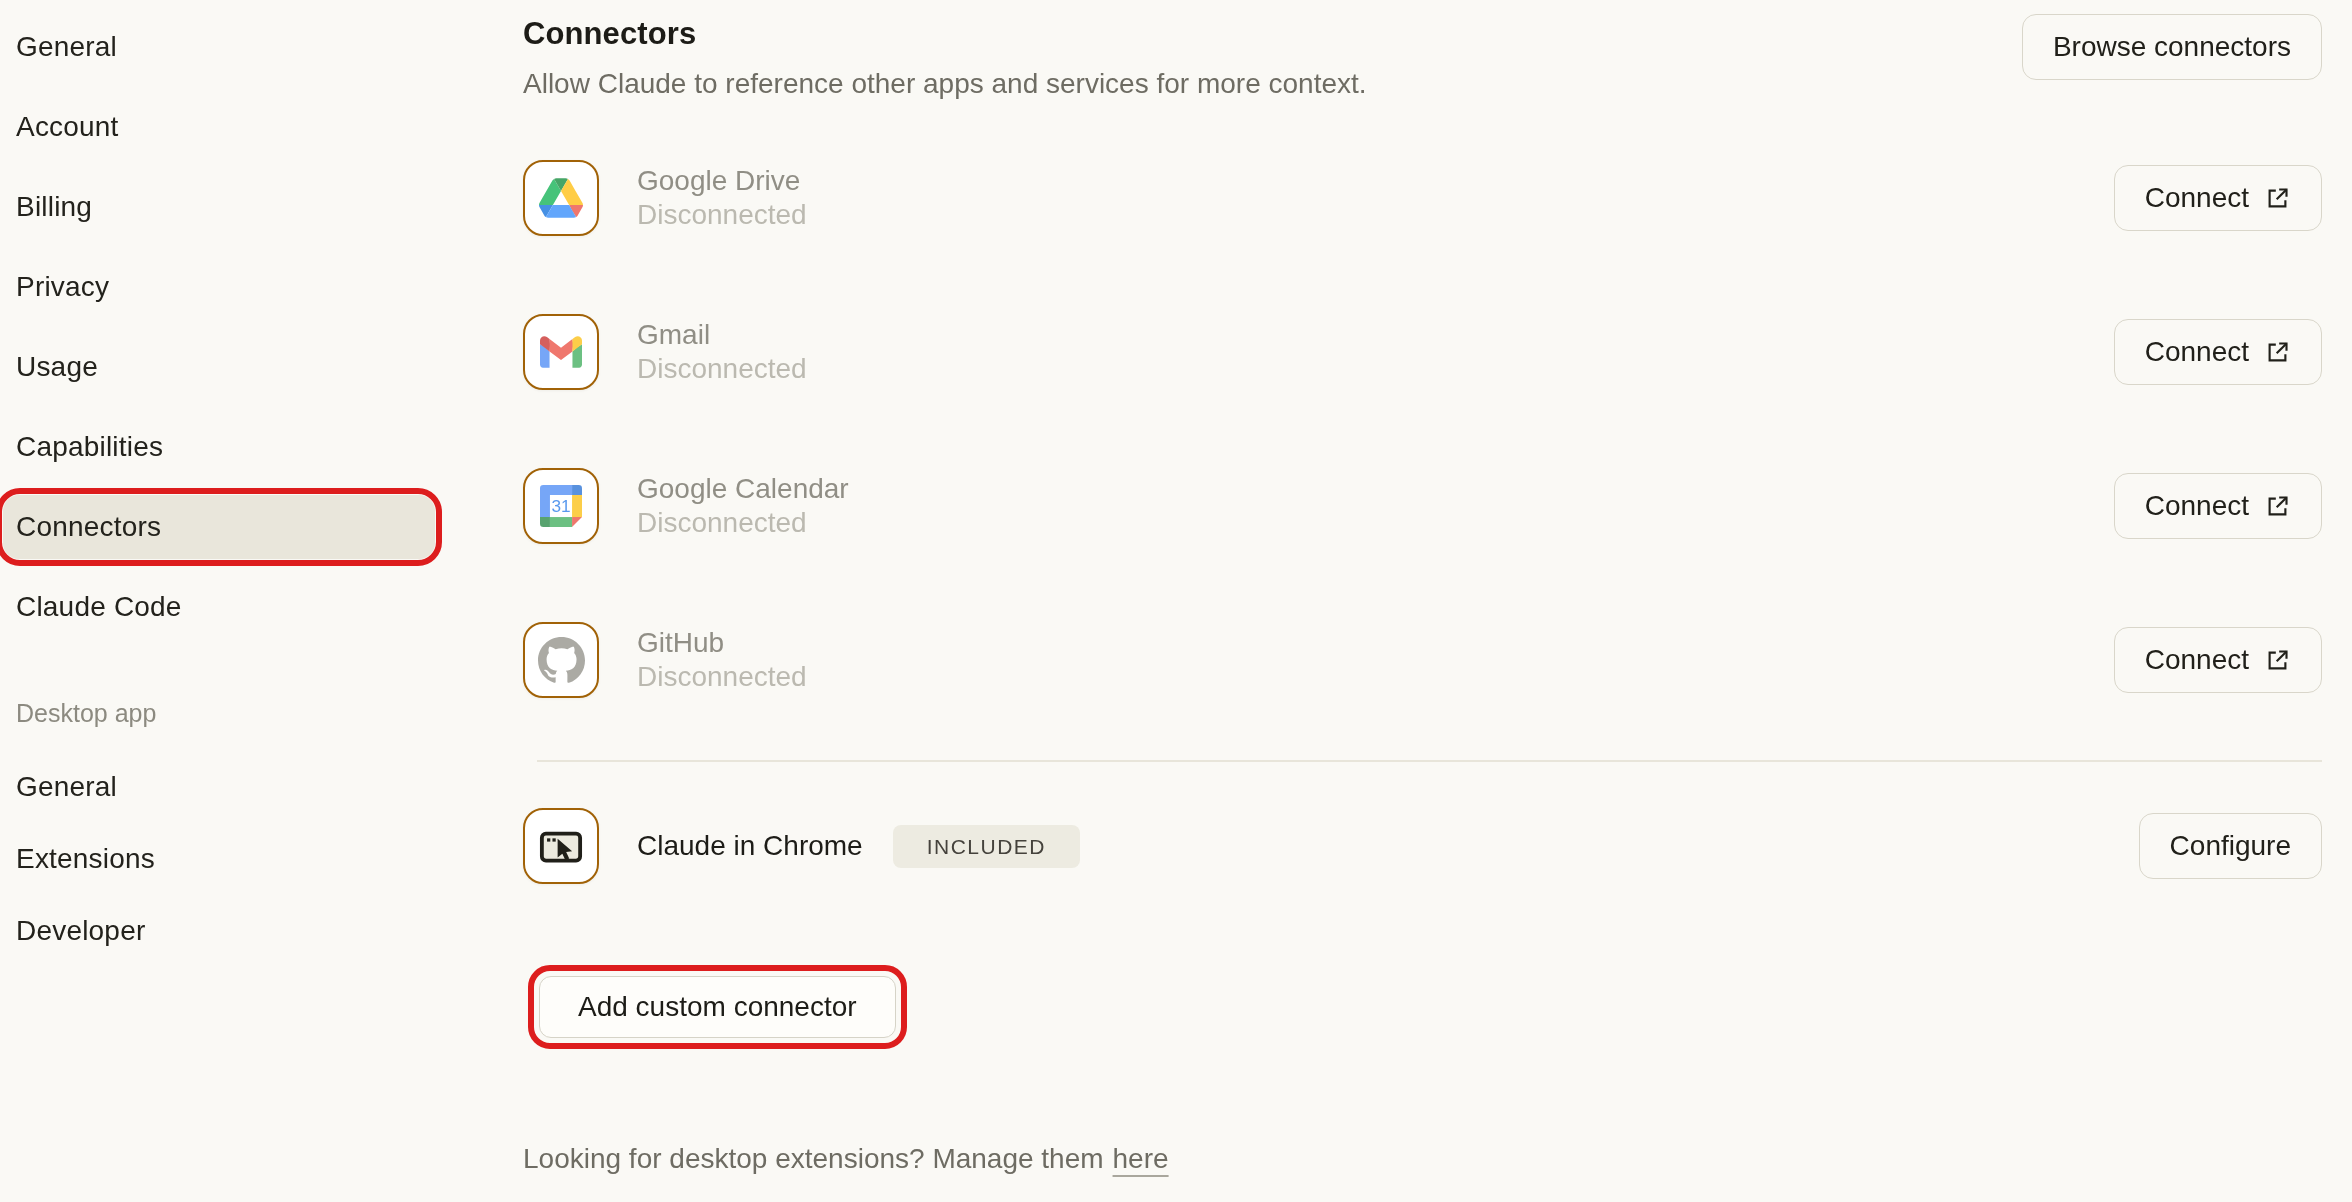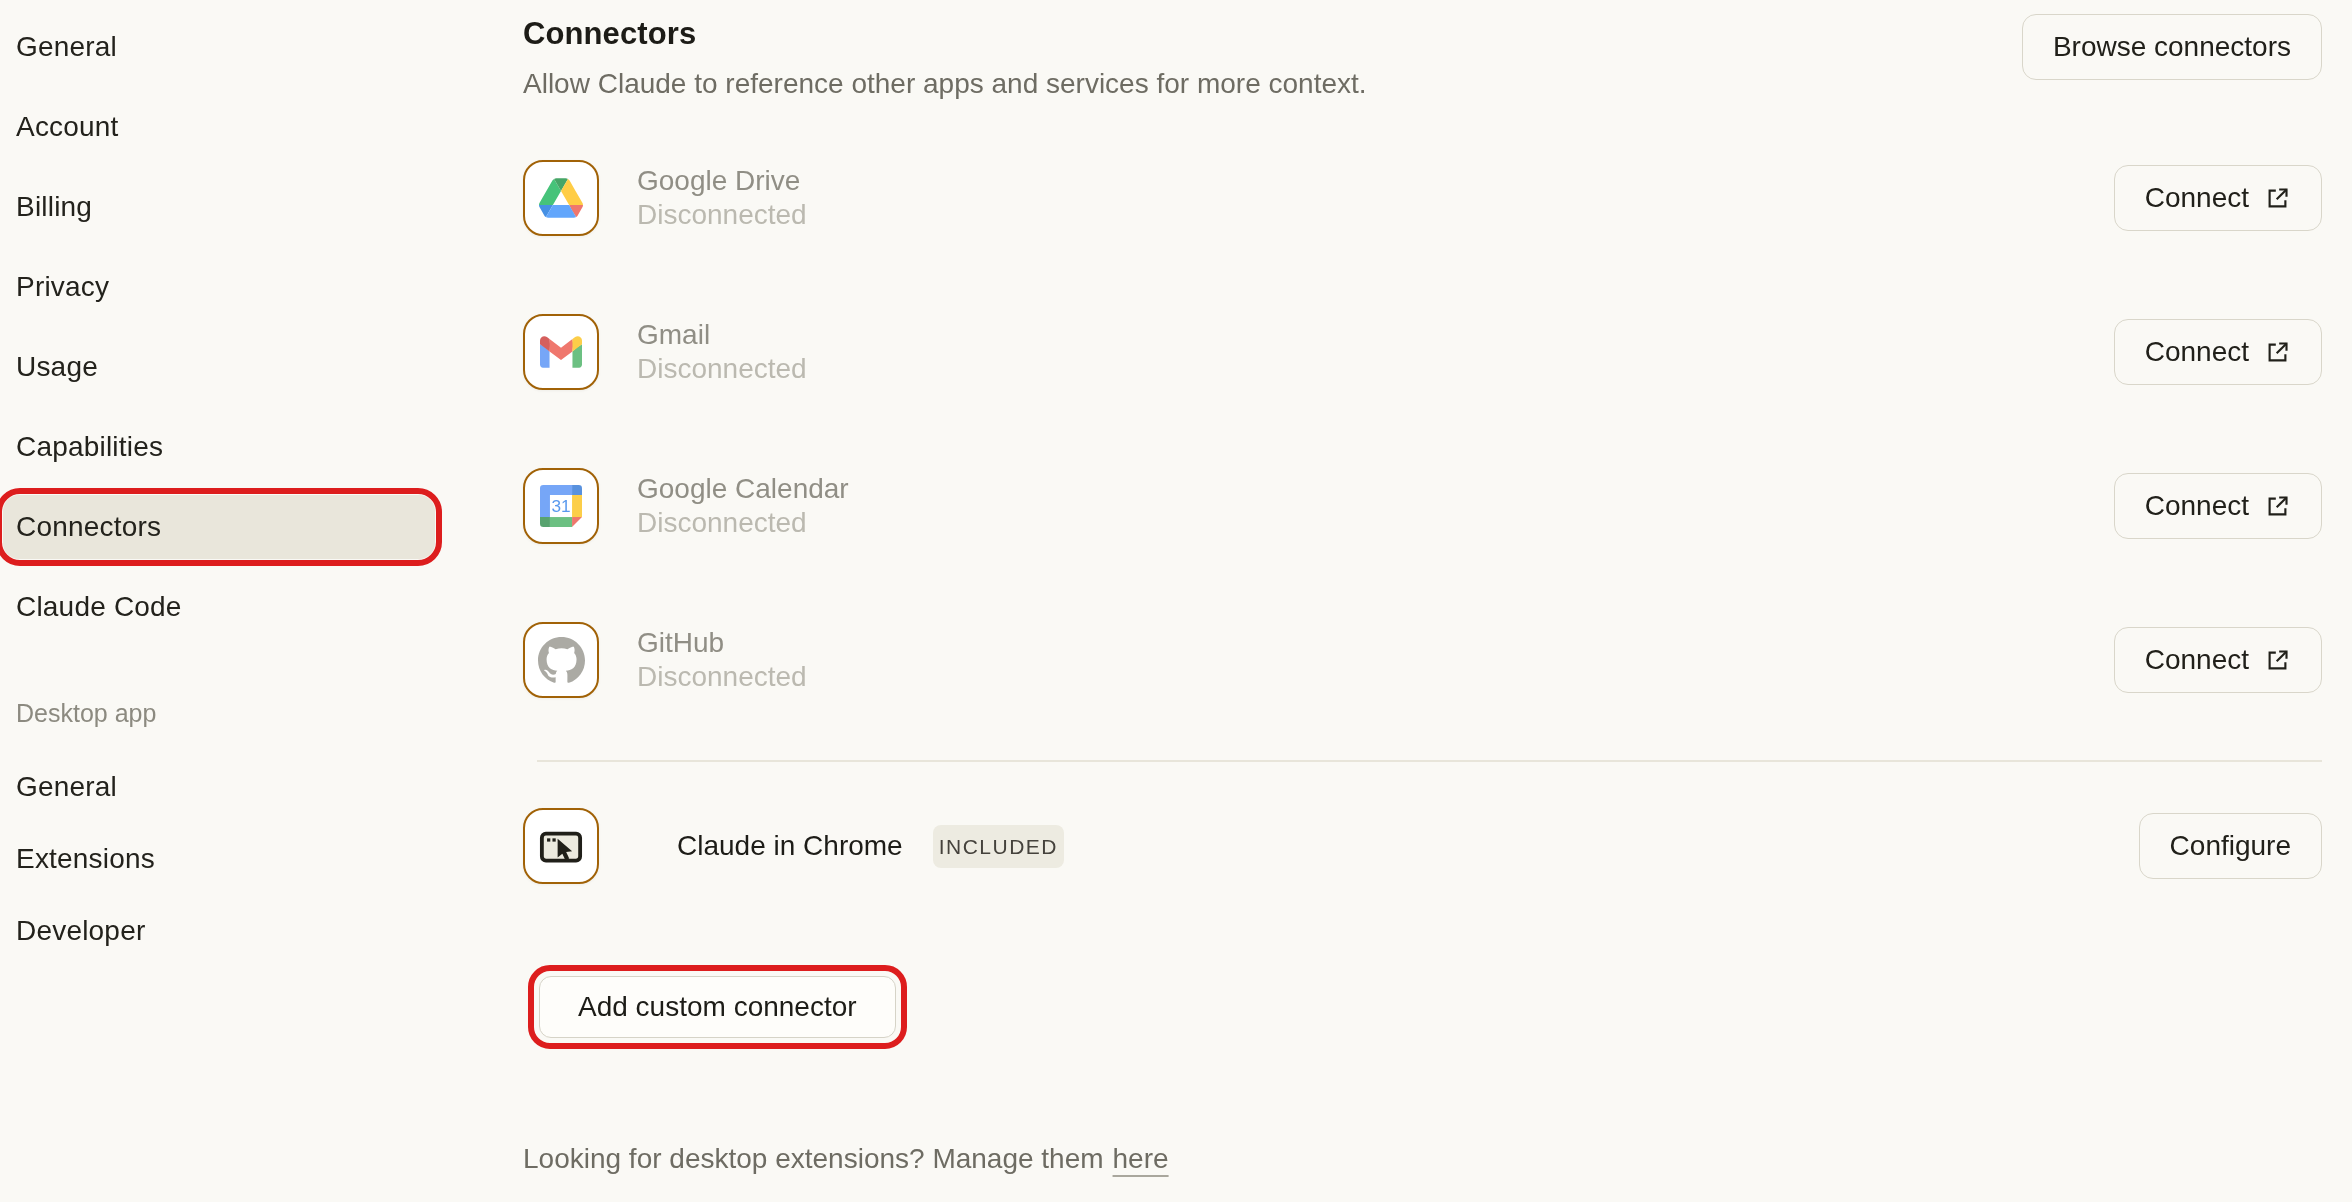--- a/index.html
+++ b/index.html
@@ -83,26 +83,26 @@
     box-shadow:0 1px 3px rgba(40,38,28,.05);
   }
   .icon-box.dim svg{opacity:.72;}
   .row-text{margin-left:38px;display:flex;flex-direction:column;gap:2px;}
   .row-title{font-size:28px;line-height:32px;color:#908e85;}
   .row-title.dark{color:#1d1c17;}
   .row-status{font-size:28px;line-height:32px;color:#bbb9b0;}
   .row-action{margin-left:auto;}
   .ext-icon{flex:none;}
   .divider{height:2px;background:#e8e5da;margin:62px 0 46px 14px;}
-  .chrome-row{display:flex;align-items:center;height:76px;gap:40px;}
+  .chrome-row{display:flex;align-items:center;height:76px;}
   .chrome-title-wrap{margin-left:38px;display:flex;align-items:center;}
   .badge{
     margin-left:30px;
     background:#edebe1;border-radius:8px;
-    padding:11px 6px;
+    padding:11px 34px;
     font-size:21px;font-weight:500;letter-spacing:1.5px;
     color:#45423c;line-height:1;
   }
   .add-custom-wrap{
     position:relative;display:inline-block;
     margin-top:92px;margin-left:16px;
   }
   .add-custom-btn{
     height:62px;padding:0 38px;
     background:#fefdfa;border:1.5px solid #d6d3c7;border-radius:12px;

